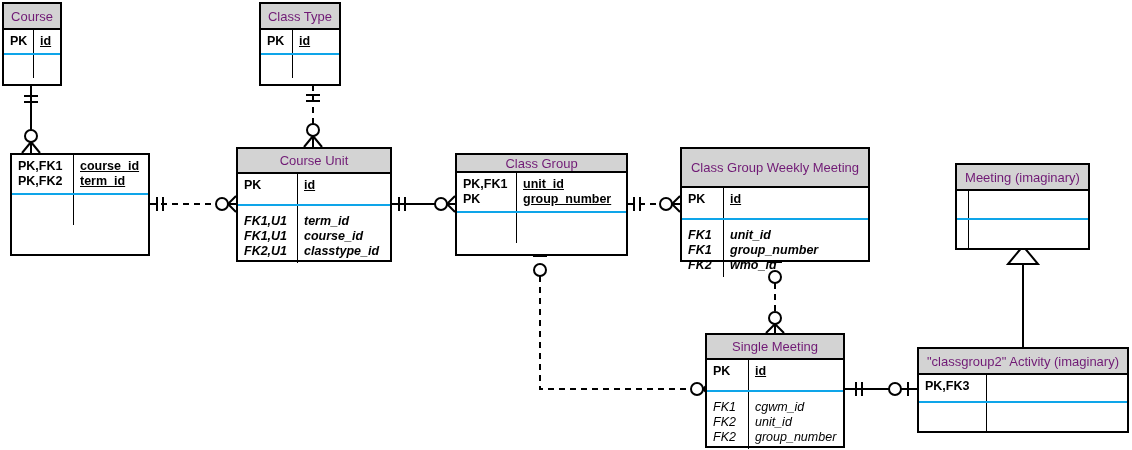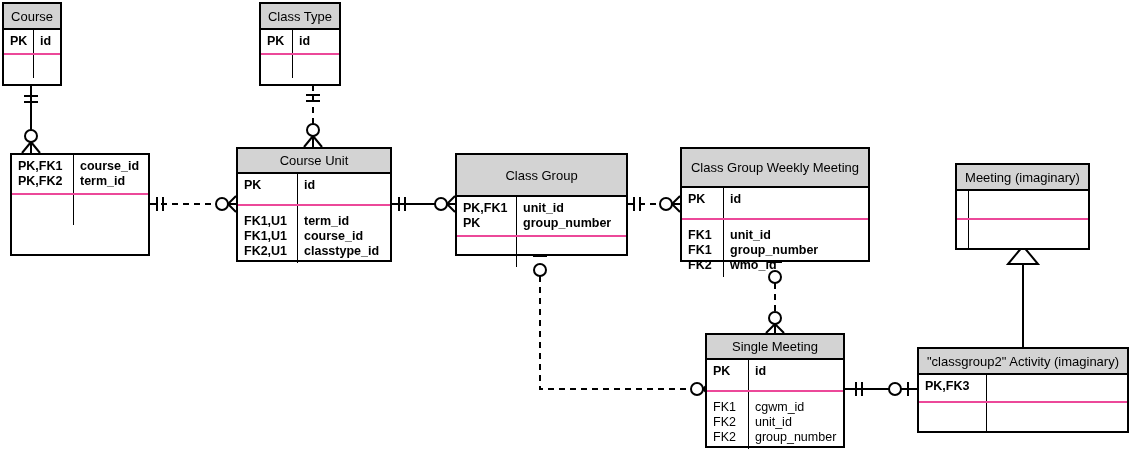--- a/index.html
+++ b/index.html
@@ -20,53 +20,53 @@
     box-sizing:border-box;
     border:2px solid #000;
     background:#ffffff;
   }
   .ent-title{
     box-sizing:border-box;
     background:#d3d3d3;
     border-bottom:2px solid #000;
     text-align:left;
     font-size:13px;
-    color:#000000;
+    color:#701a75;
     line-height:1;
     display:flex;
     align-items:center;
     justify-content:center;
     white-space:nowrap;
   }
   .sec{
     display:flex;
     width:100%;
     box-sizing:border-box;
   }
-  .sec.divider{ border-top:2px solid #ec4899; }
+  .sec.divider{ border-top:2px solid #0ea5e9;font-style:italic; }
   .col-key{
     box-sizing:border-box;
     border-right:1px solid #000;
     padding:4px 5px 4px 6px;
     font-size:12.5px;
     line-height:15px;
     color:#000;
     white-space:nowrap;
   }
   .col-attr{
     box-sizing:border-box;
     padding:4px 5px 4px 6px;
     font-size:12.5px;
     line-height:15px;
     color:#000;
     white-space:nowrap;
     flex:1 1 auto;
   }
   .bold{font-weight:bold;}
-  .u{}
+  .u{text-decoration:underline;}
   .row{height:15px;}
 
   
   #wires{
     position:absolute;
     left:0; top:0;
     width:1132px;
     height:450px;
     pointer-events:none;
   }
@@ -209,21 +209,21 @@
       </div>
       <div class="col-attr bold" style="padding-top:8px;">
         <div class="row">term_id</div>
         <div class="row">course_id</div>
         <div class="row">classtype_id</div>
       </div>
     </div>
   </div>
 
   <div class="entity" style="left:455px; top:153px; width:173px; height:103px;">
-    <div class="ent-title" style="height:42px;">Class Group</div>
+    <div class="ent-title" style="height:18px;">Class Group</div>
     <div class="sec">
       <div class="col-key bold" style="width:60px;">
         <div class="row">PK,FK1</div>
         <div class="row">PK</div>
       </div>
       <div class="col-attr bold">
         <div class="row u" style="display:inline-block;">unit_id</div><br>
         <div class="row u" style="display:inline-block;">group_number</div>
       </div>
     </div>

